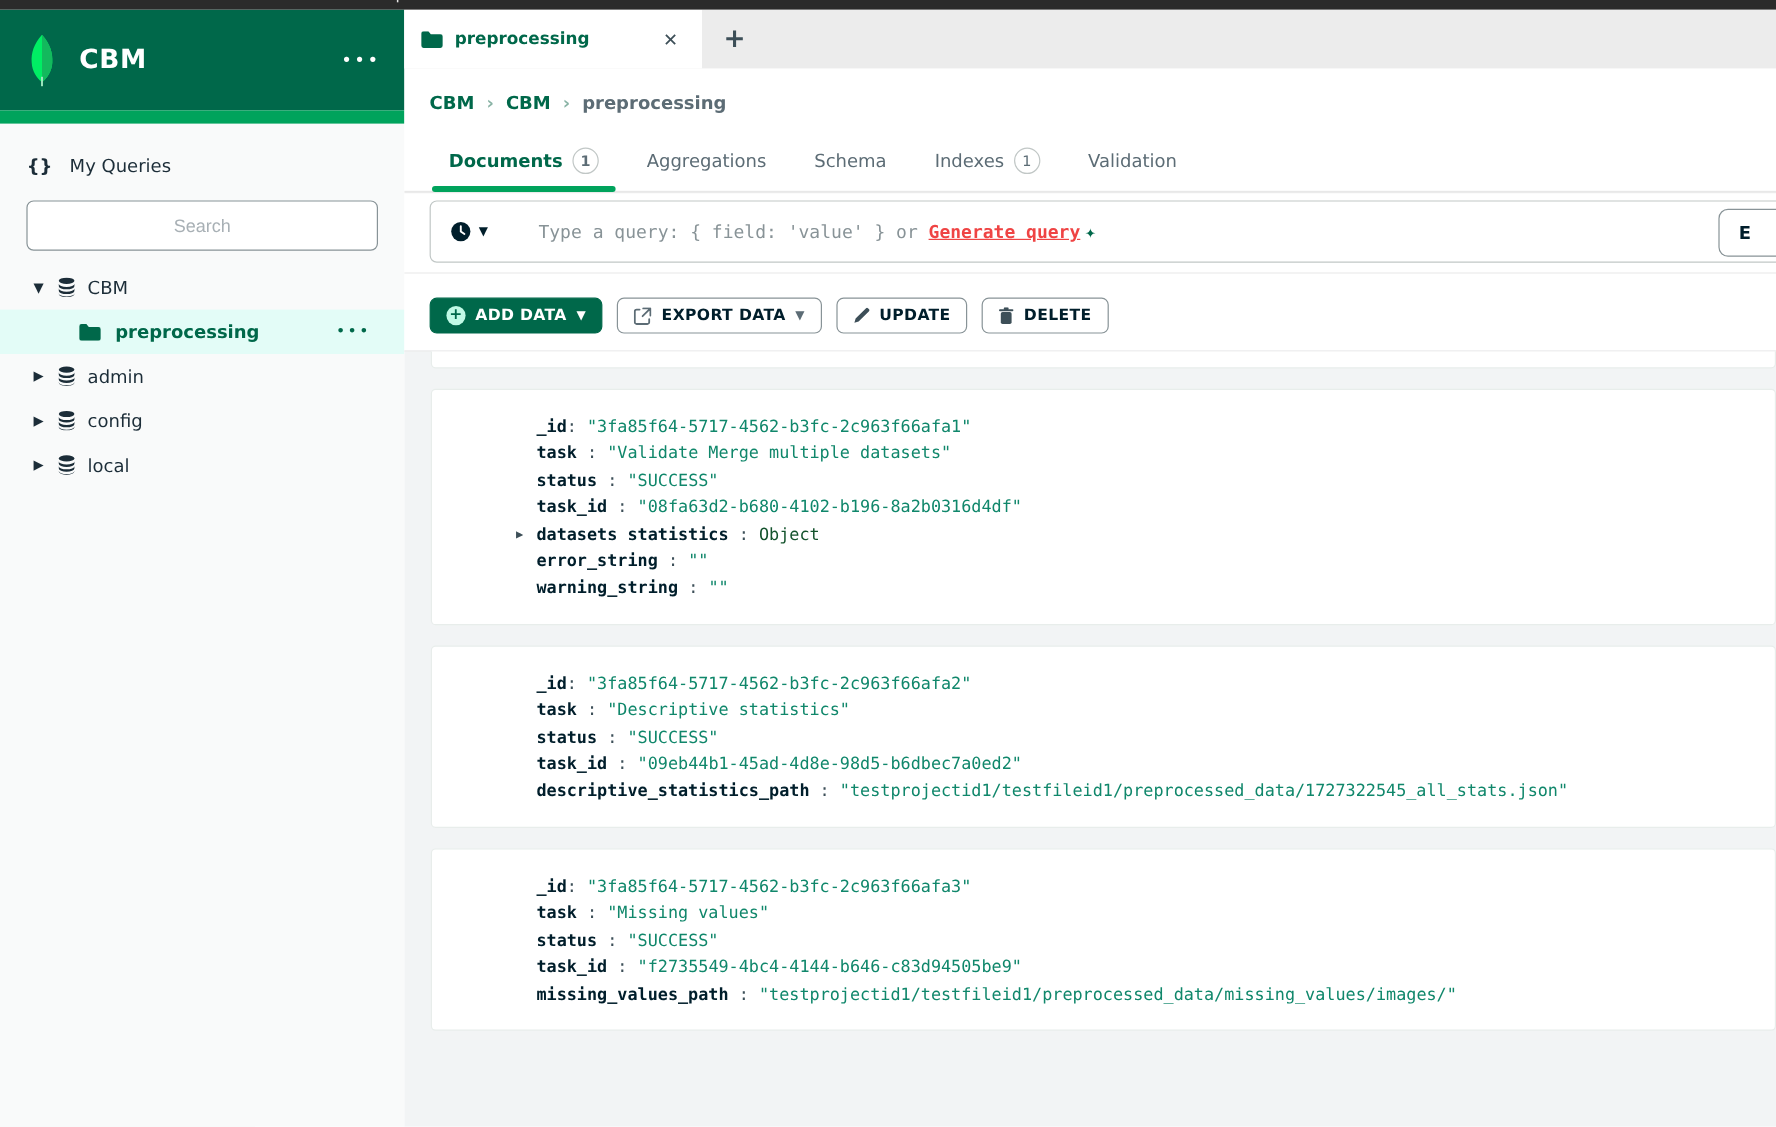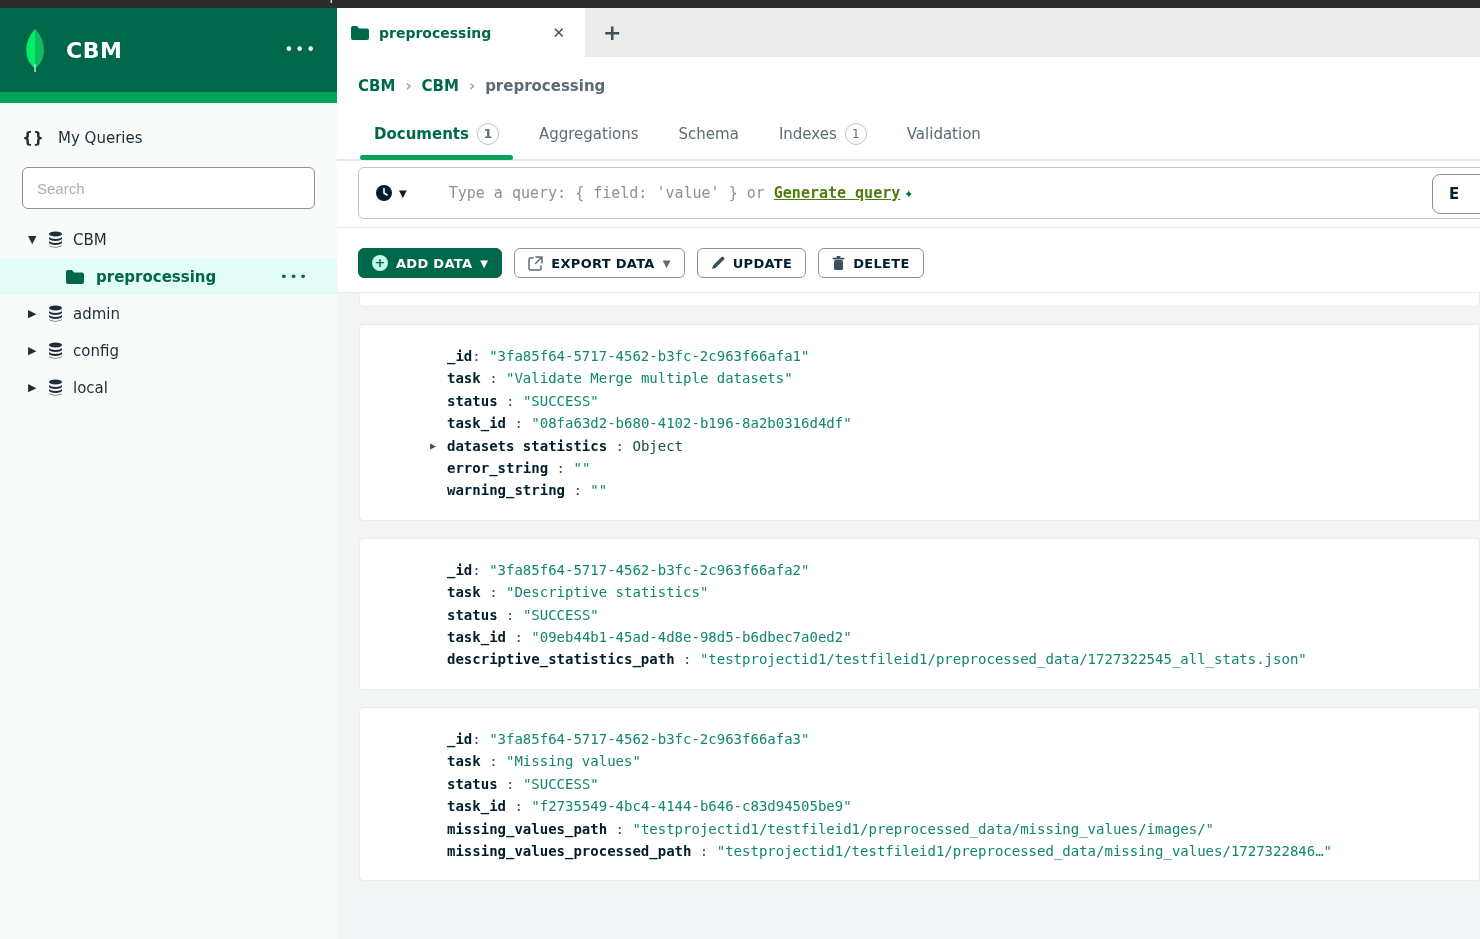--- a/index.html
+++ b/index.html
@@ -24,21 +24,21 @@
   .sb-nav { padding-top:14px; }
   .sb-item { display:flex; align-items:center; height:42px; padding:0 22px; color:#1c2d38;
              font-size:15px; cursor:pointer; }
   .sb-item .nav-ico { width:22px; margin-right:14px; display:flex; justify-content:center; color:#1c2d38; }
   .braces { font-weight:bold; font-size:15px; }
   .sb-item .grow { flex:1; }
   .sb-action { color:#001e2b; font-size:17px; font-weight:bold; margin-left:18px; cursor:pointer; }
 
   .sb-search { margin:8px 22px 12px 22px; }
   .sb-search input { width:100%; height:42px; border:1px solid #889397; border-radius:6px;
-                     padding:0 14px; font-size:15px; color:#1c2d38; background:#fff; outline:none; }
+                     padding:0 14px; font-size:15px; color:#1c2d38; background:#fff; outline:none;text-align:center; }
   .sb-search input::placeholder { color:#a8b0b5; }
 
   .tree-row { display:flex; align-items:center; height:37px; font-size:15px; color:#1c2d38; cursor:pointer; }
   .tree-row .caret { width:14px; margin-left:28px; margin-right:6px; color:#1c2d38; font-size:11px; }
   .tree-row .db-ico { margin-right:10px; display:flex; }
   .tree-row.child { padding-left:66px; }
   .tree-row.selected { background:#e3fcf7; color:#00684a; font-weight:bold; }
   .tree-row.selected .row-ellipsis { margin-left:auto; margin-right:28px; color:#00684a;
                                      letter-spacing:2px; font-size:13px; font-weight:normal; }
   .folder-ico { margin-right:12px; display:flex; }
@@ -68,21 +68,21 @@
            align-items:center; justify-content:center; font-size:12px; color:#5c6c75; padding:0 5px; }
 
   .query-panel { border-top:1px solid #ebebeb; border-bottom:1px solid #ebebeb;
                  padding:6px 0 8px 21px; position:relative; }
   .query-box { height:52px; border:1px solid #c1c7c6; border-radius:6px; background:#fff;
                display:flex; align-items:center; padding:0 16px; margin-right:-10px; }
   .clock-wrap { display:flex; align-items:center; gap:6px; cursor:pointer; }
   .clock-caret { color:#001e2b; font-size:10px; }
   .query-text { margin-left:42px; font-family:"DejaVu Sans Mono","Liberation Mono",monospace;
                 font-size:15px; color:#889397; white-space:nowrap; }
-  .gen-link { color:#4d7c0f; font-weight:bold; text-decoration:underline; cursor:pointer;
+  .gen-link { color:#ef4444; font-weight:bold; text-decoration:underline; cursor:pointer;
               font-family:"DejaVu Sans Mono","Liberation Mono",monospace; }
   .sparkle { color:#00684a; font-size:15px; margin-left:4px; }
   .explain-btn { position:absolute; right:-62px; top:13px; width:110px; height:40px; background:#fff;
                  border:1px solid #889397; border-radius:8px; font-size:15px; font-weight:bold;
                  color:#001e2b; text-align:left; padding-left:16px; cursor:pointer;
                  font-family:"DejaVu Sans","Liberation Sans",sans-serif; }
 
   .actions { display:flex; gap:12px; padding:20px 0 14px 21px; }
   .btn { height:30px; display:flex; align-items:center; gap:8px; border-radius:6px; font-size:13px;
          font-weight:bold; padding:0 13px; cursor:pointer; border:1px solid #889397; background:#fff;
@@ -324,18 +324,17 @@
           <div class="field-row"><span class="fkey">status</span><span class="fsep"> : </span><span class="fval-string">"SUCCESS"</span></div>
           <div class="field-row"><span class="fkey">task_id</span><span class="fsep"> : </span><span class="fval-string">"09eb44b1-45ad-4d8e-98d5-b6dbec7a0ed2"</span></div>
           <div class="field-row"><span class="fkey">descriptive_statistics_path</span><span class="fsep"> : </span><span class="fval-string">"testprojectid1/testfileid1/preprocessed_data/1727322545_all_stats.json"</span></div>
         </div>
         <div class="doc-card">
           <div class="field-row"><span class="fkey">_id</span><span class="fsep">: </span><span class="fval-string">"3fa85f64-5717-4562-b3fc-2c963f66afa3"</span></div>
           <div class="field-row"><span class="fkey">task</span><span class="fsep"> : </span><span class="fval-string">"Missing values"</span></div>
           <div class="field-row"><span class="fkey">status</span><span class="fsep"> : </span><span class="fval-string">"SUCCESS"</span></div>
           <div class="field-row"><span class="fkey">task_id</span><span class="fsep"> : </span><span class="fval-string">"f2735549-4bc4-4144-b646-c83d94505be9"</span></div>
           <div class="field-row"><span class="fkey">missing_values_path</span><span class="fsep"> : </span><span class="fval-string">"testprojectid1/testfileid1/preprocessed_data/missing_values/images/"</span></div>
-          <div class="field-row"><span class="fkey">missing_values_processed_path</span><span class="fsep"> : </span><span class="fval-string">"testprojectid1/testfileid1/preprocessed_data/missing_values/1727322846…"</span></div>
         </div>
       </div>
 
   </div>
 </div>
 
 </body></html>

